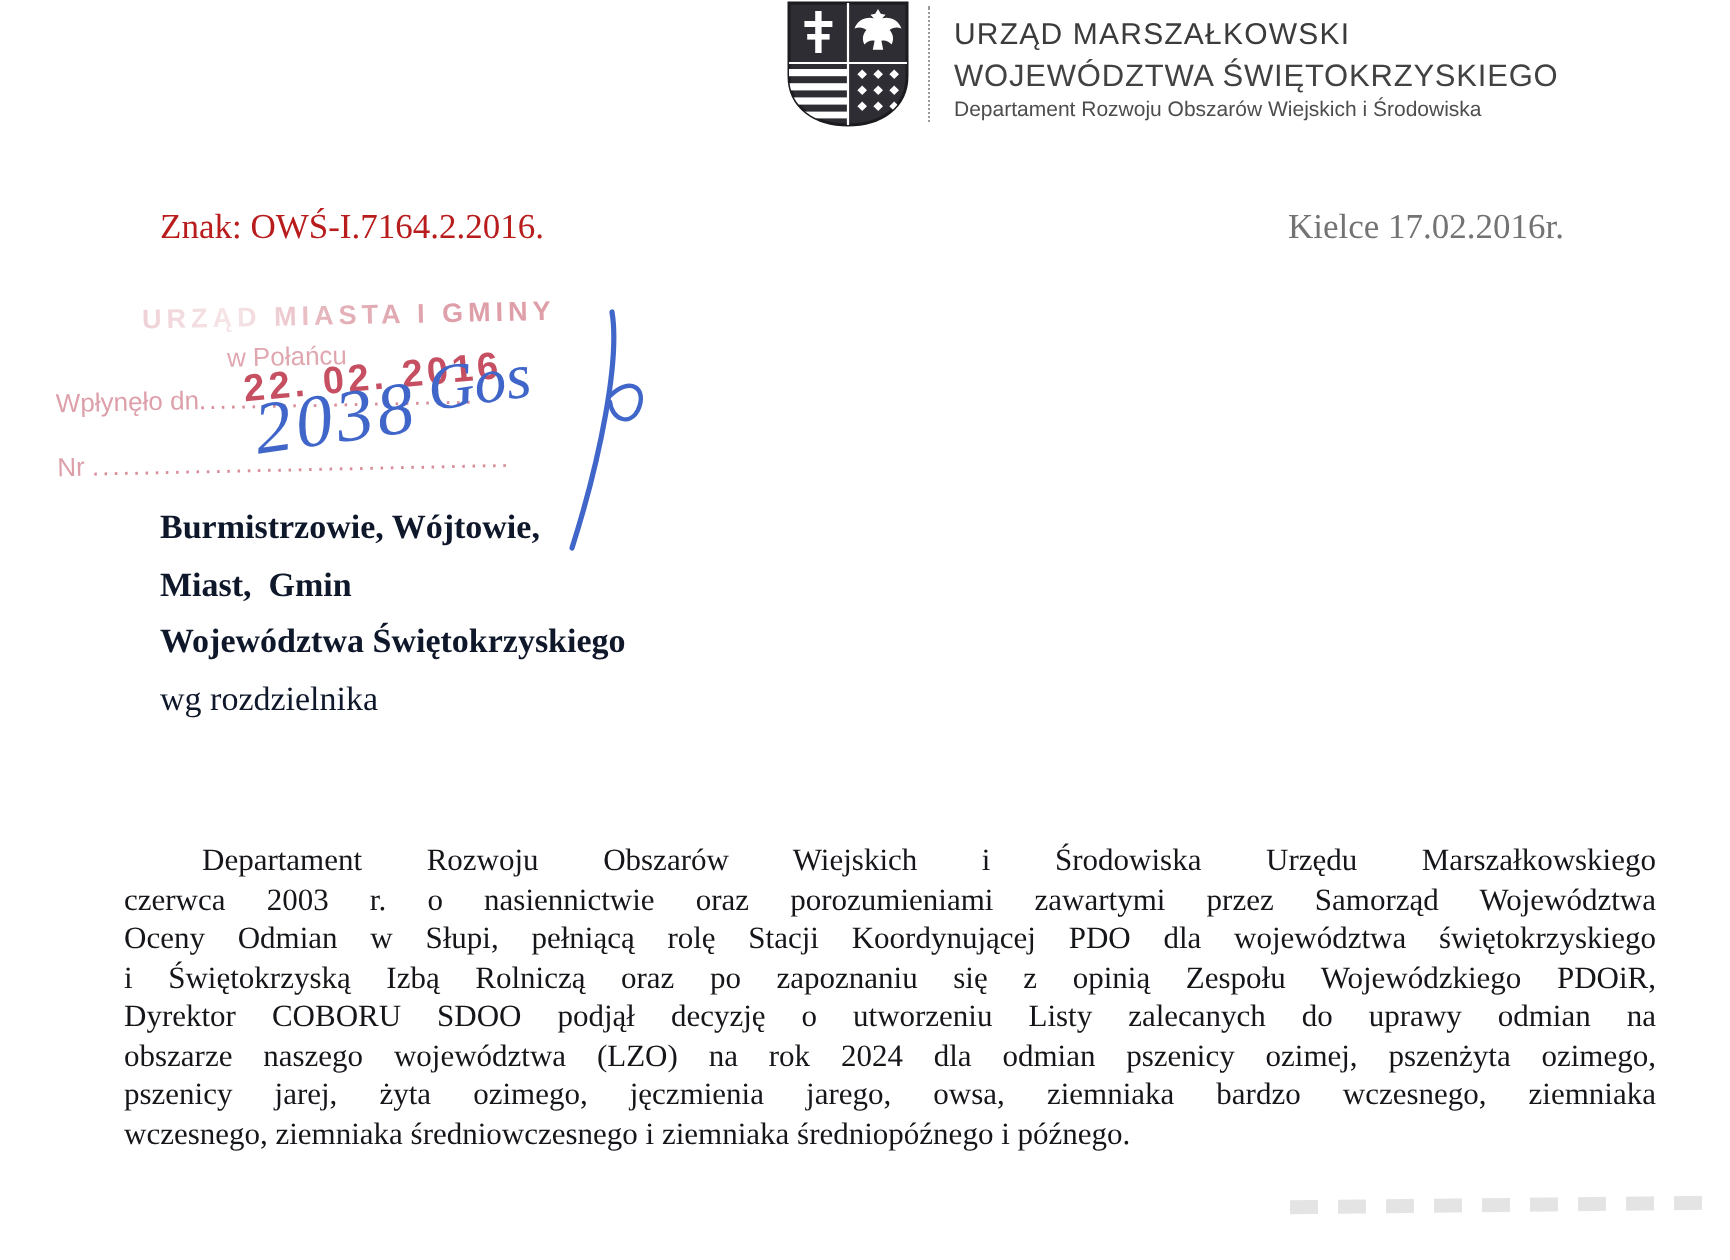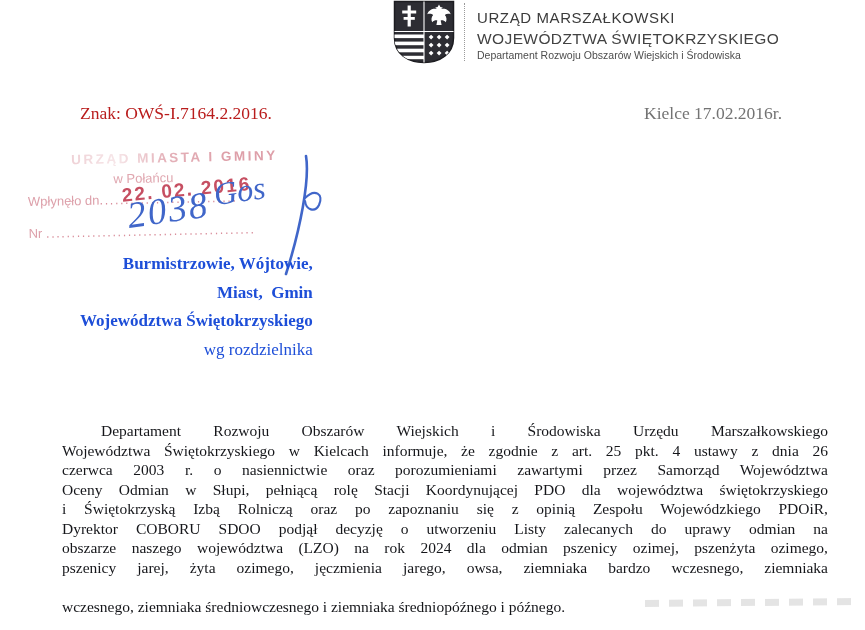--- a/index.html
+++ b/index.html
@@ -32,27 +32,27 @@
   .stamp-dots{letter-spacing:1.5px;color:#d98e9b;}
   .stamp-date{
     position:absolute;left:100px;top:33px;font-size:19px;font-weight:bold;letter-spacing:2px;
     color:#c64f62;transform:rotate(-4deg);white-space:nowrap;
   }
   .ink{font-family:"Liberation Serif",serif;font-style:italic;color:#4066c9;}
   .ink-number{position:absolute;left:105px;top:42px;font-size:37px;transform:rotate(-7deg);letter-spacing:2px;}
   .ink-initials{position:absolute;left:192px;top:28px;font-size:32px;transform:rotate(-7deg);}
   .paraph{position:absolute;left:272px;top:150px;width:60px;height:130px;}
   
-  .addr{position:absolute;left:80px;top:250px;font-size:17px;line-height:28.5px;color:#1d4ed8;text-align:right;}
+  .addr{position:absolute;left:80px;top:250px;font-size:17px;line-height:28.5px;color:#0f172a;}
   .addr .b{font-weight:bold;}
   
   .body-block{position:absolute;left:62px;top:421px;width:766px;font-size:15.5px;line-height:19.5px;color:#15161a;}
   .bl{text-align:justify;text-align-last:justify;height:19.5px;white-space:nowrap;}
   .bl.indent{text-indent:39px;}
-  .bl.last{text-align-last:left;white-space:normal;margin-top:20px;}
+  .bl.last{text-align-last:left;white-space:normal;}
   .smudge{
     position:absolute;left:645px;top:599px;width:212px;height:7px;opacity:.5;transform:rotate(-.6deg);
     background:repeating-linear-gradient(90deg,#c9c9c9 0 14px,rgba(201,201,201,0) 14px 24px);
   }
 </style>
 </head>
 <body>
 
 <div class="page">
 
@@ -125,21 +125,20 @@
 
   <div class="addr">
     <div class="b">Burmistrzowie, Wójtowie,</div>
     <div class="b">Miast,&nbsp; Gmin</div>
     <div class="b">Województwa Świętokrzyskiego</div>
     <div>wg rozdzielnika</div>
   </div>
 
   <div class="body-block">
     <div class="bl indent">Departament Rozwoju Obszarów Wiejskich i Środowiska Urzędu Marszałkowskiego</div>
-    <div class="bl">Województwa Świętokrzyskiego w Kielcach informuje, że zgodnie z art. 25 pkt. 4 ustawy z dnia 26</div>
     <div class="bl">czerwca 2003 r. o nasiennictwie oraz porozumieniami zawartymi przez Samorząd Województwa</div>
     <div class="bl">Oceny Odmian w Słupi, pełniącą rolę Stacji Koordynującej PDO dla województwa świętokrzyskiego</div>
     <div class="bl">i Świętokrzyską Izbą Rolniczą oraz po zapoznaniu się z opinią Zespołu Wojewódzkiego PDOiR,</div>
     <div class="bl">Dyrektor COBORU SDOO podjął decyzję o utworzeniu Listy zalecanych do uprawy odmian na</div>
     <div class="bl">obszarze naszego województwa (LZO) na rok 2024 dla odmian pszenicy ozimej, pszenżyta ozimego,</div>
     <div class="bl">pszenicy jarej, żyta ozimego, jęczmienia jarego, owsa, ziemniaka bardzo wczesnego, ziemniaka</div>
     <div class="bl last">wczesnego, ziemniaka średniowczesnego i ziemniaka średniopóźnego i późnego.</div>
   </div>
 
   <div class="smudge"></div>

